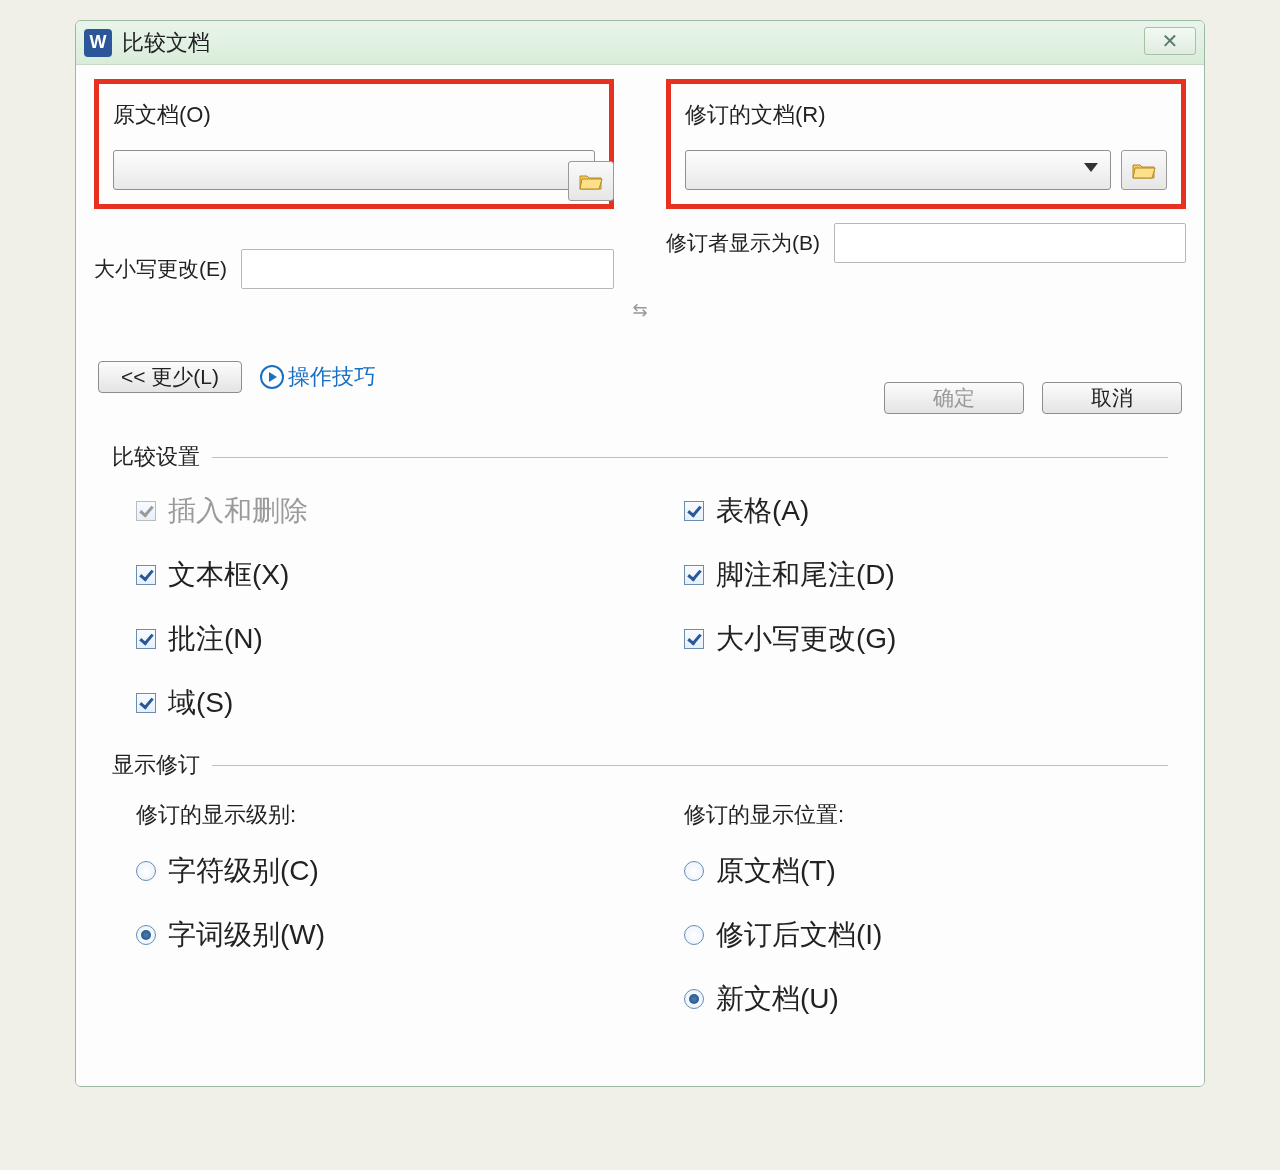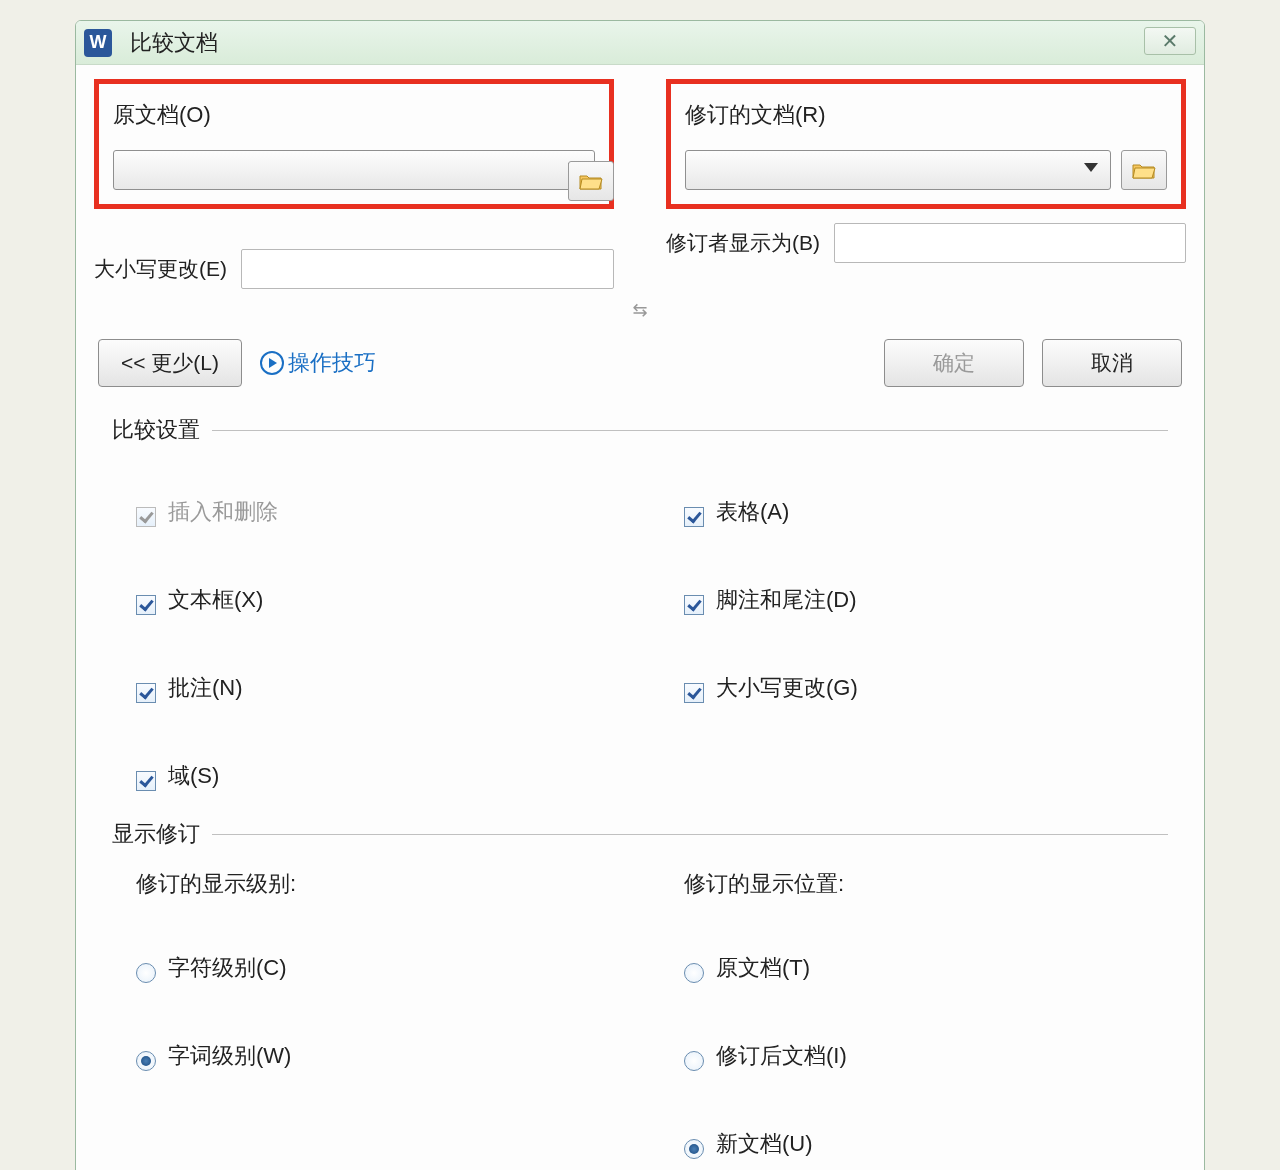--- a/index.html
+++ b/index.html
@@ -35,21 +35,20 @@
     align-items: center;
     justify-content: center;
     color: #fff;
     font-weight: bold;
     font-size: 18px;
     margin-right: 10px;
   }
   .title-text {
     font-size: 22px;
     color: #222;
-    margin-left: 8px;
   }
   .close-btn {
     position: absolute;
     right: 8px;
     top: 6px;
     width: 52px;
     height: 28px;
     background: linear-gradient(#f3f8f3, #e0ece0);
     border: 1px solid #a8c0a8;
     border-radius: 3px;
@@ -147,33 +146,33 @@
     font-size: 18px;
   }
   .action-row {
     display: flex;
     align-items: center;
     gap: 18px;
     margin-bottom: 28px;
     padding: 0 4px;
   }
   .btn {
-    height: 48px;
+    height: 32px;
     padding: 2px 22px;
     background: linear-gradient(#fcfcfc, #e4e4e4);
     border: 1px solid #8d8d8d;
     border-radius: 4px;
     font-size: 21px;
     color: #222;
     cursor: pointer;
     display: flex;
     align-items: center;
     justify-content: center;
   }
-  .btn.wide { min-width: 140px; }
+  .btn.wide { min-width: 140px; margin-top: 43px; }
   .btn.disabled { color: #9a9a9a; cursor: default; }
   .tips-link {
     display: flex;
     align-items: center;
     gap: 4px;
     color: #1a6fc4;
     font-size: 22px;
     cursor: pointer;
   }
   .play-circle {
@@ -218,26 +217,25 @@
   }
   .col {
     flex: 1;
     display: flex;
     flex-direction: column;
     gap: 26px;
     padding-left: 24px;
   }
   .chk-row, .rad-row {
     display: flex;
-    align-items: flex-end;
+    align-items: center;
     gap: 12px;
-    font-size: 22px;
-    color: #222;
-    cursor: pointer;
-    margin-top: 32px;
+    font-size: 28px;
+    color: #222;
+    cursor: pointer;
   }
   .chk-row.disabled { color: #9a9a9a; cursor: default; }
   .chk {
     width: 20px; height: 20px;
     border: 1px solid #6a8db0;
     background: linear-gradient(#f8fbff,#e6f0fa);
     position: relative;
     flex-shrink: 0;
   }
   .chk.checked::after {

